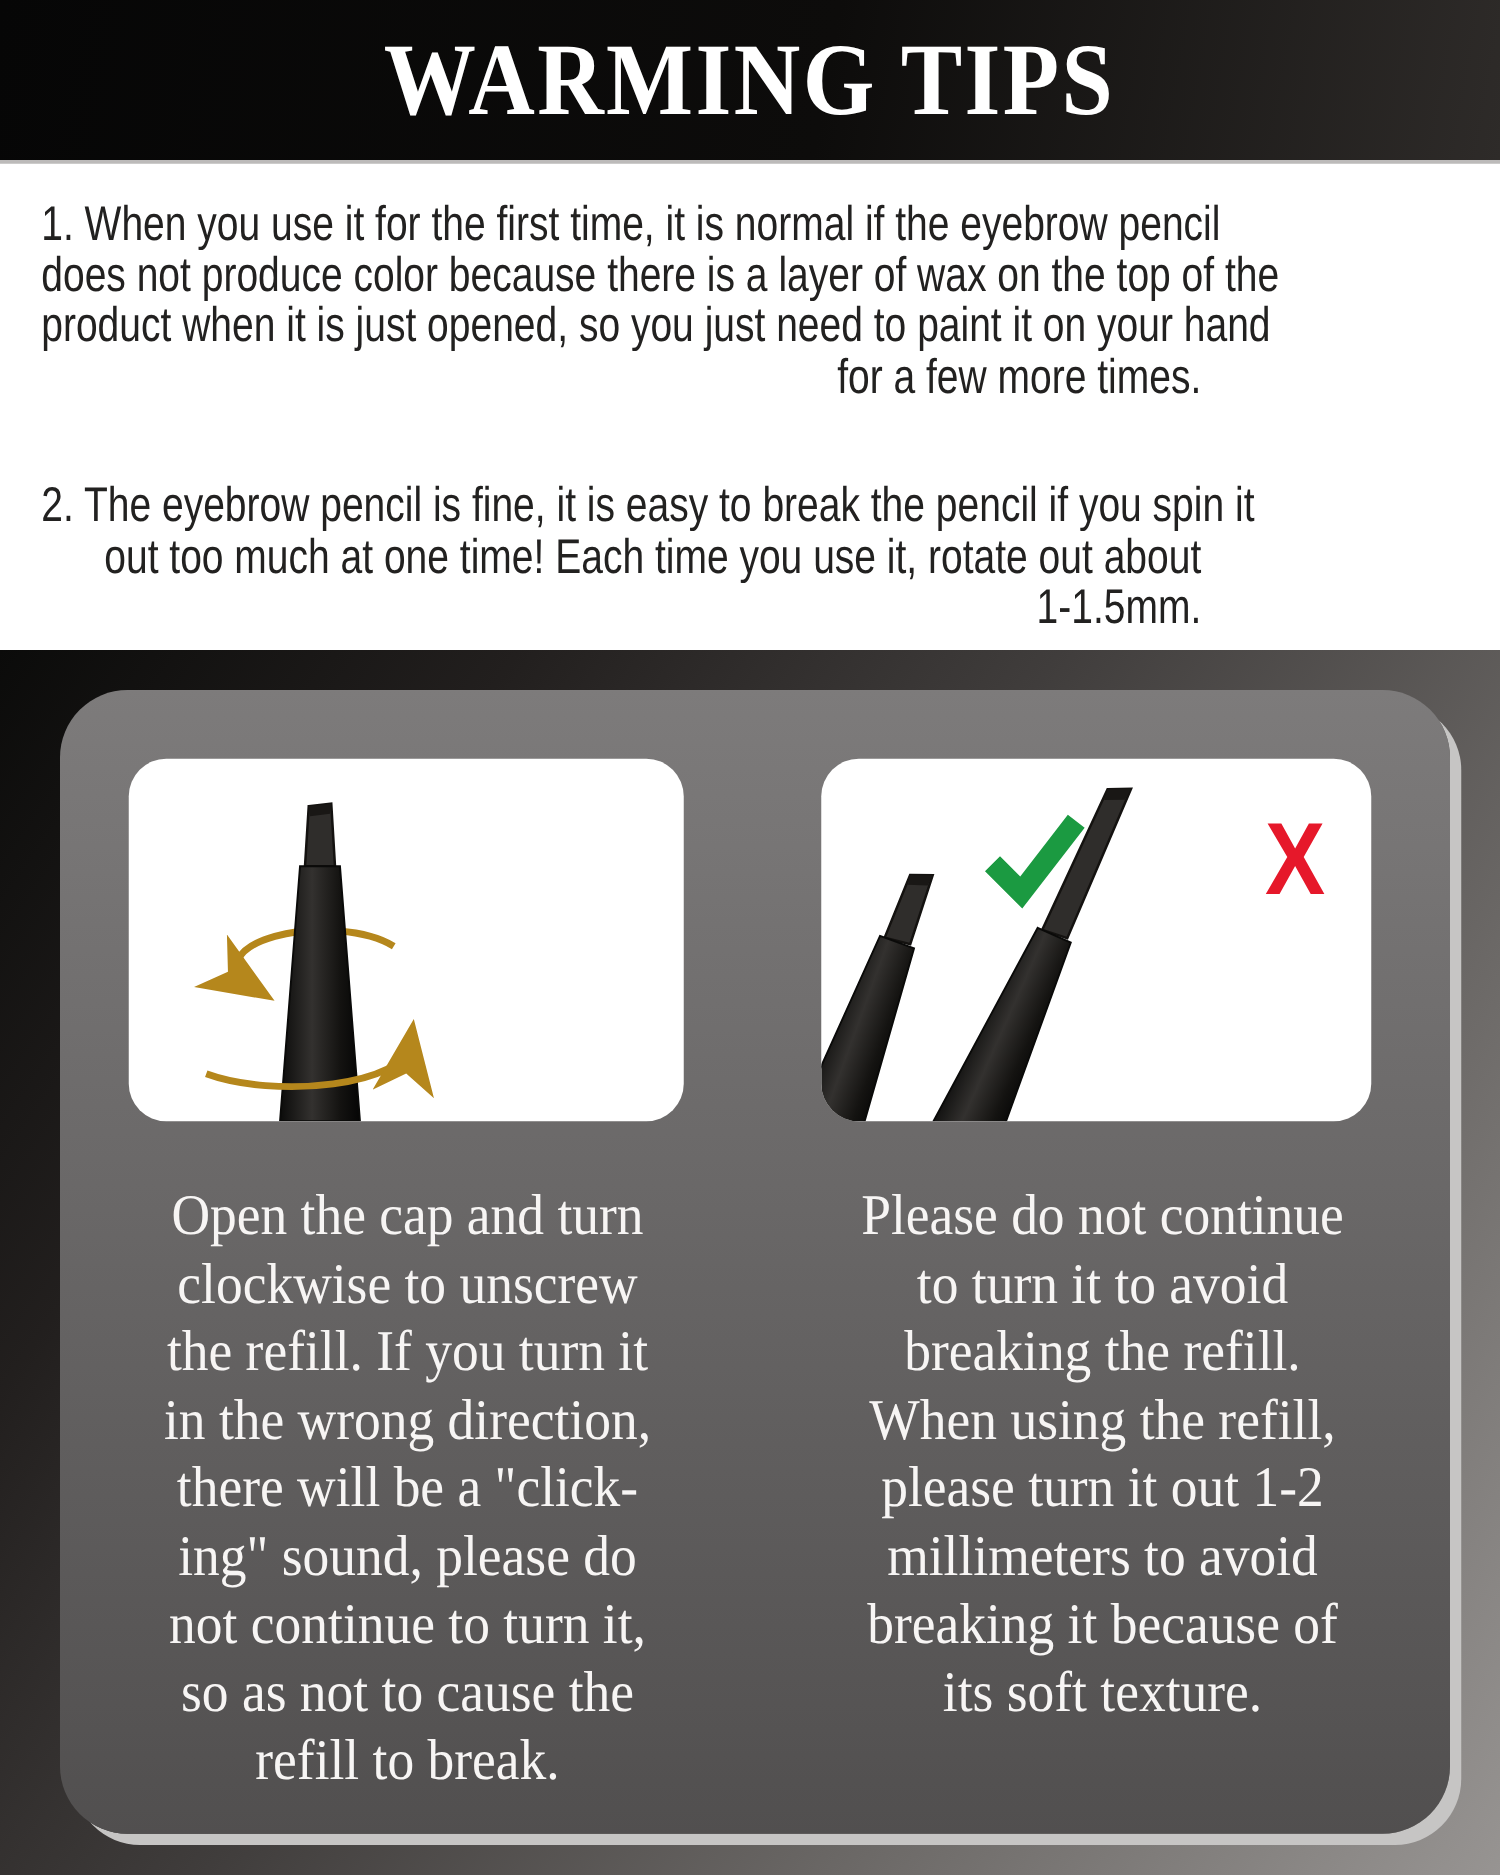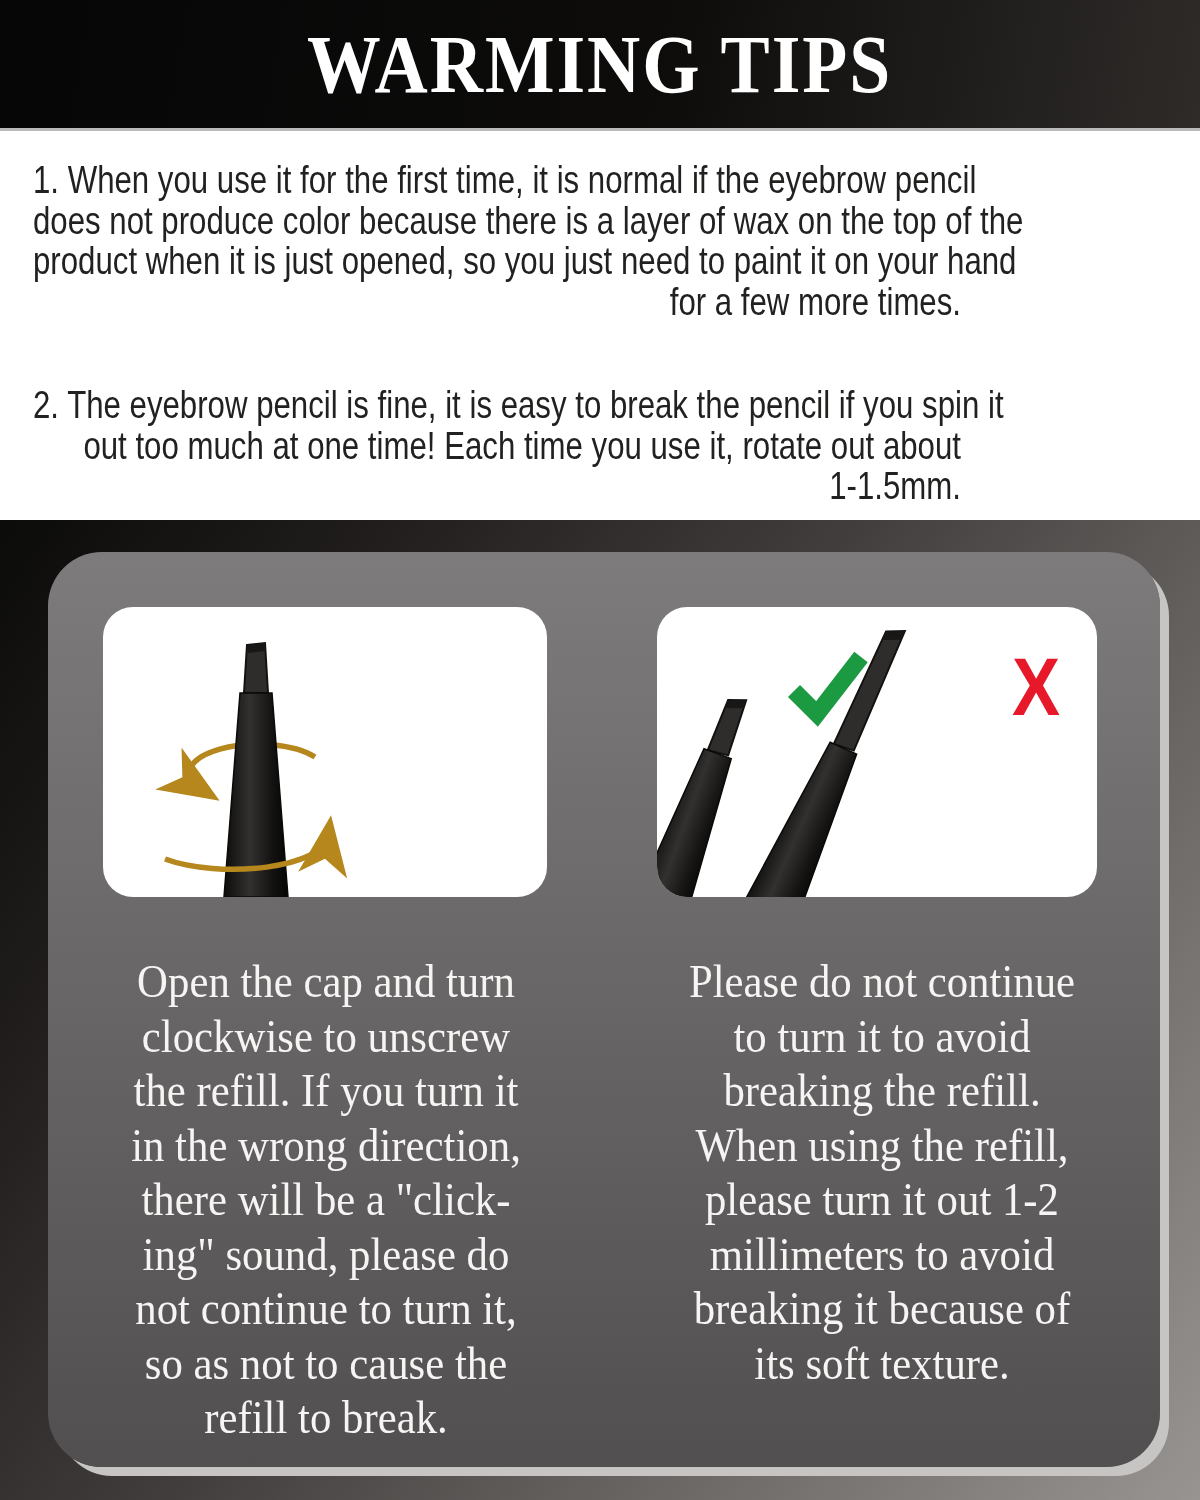--- a/index.html
+++ b/index.html
@@ -26,21 +26,21 @@
   .dark{position:absolute;top:520px;left:0;width:1200px;height:980px;
         background:linear-gradient(125deg,#0b0b0a 0%,#221f1e 22%,#403d3c 45%,#6b6866 72%,#979492 100%);}
   .panel{position:absolute;left:48px;top:32px;width:1112px;height:915px;border-radius:54px;
          background:linear-gradient(#7d7b7b,#514f4f);
          box-shadow:10px 10px 0 -1px #c6c5c4;}
   .img-box{position:absolute;top:55px;height:290px;background:#ffffff;border-radius:30px;overflow:hidden;}
   .img-box svg{display:block;width:100%;height:100%;}
   .img-left{left:55px;width:444px;}
   .img-right{left:609px;width:440px;}
 
-  .captions{position:absolute;top:403px;left:0;width:100%;display:flex;}
+  .captions{position:absolute;top:393px;left:0;width:100%;display:flex;}
   .caption{width:50%;text-align:center;color:#f7f5f4;
            font-family:"Liberation Serif",serif;font-size:46px;line-height:54.5px;
            white-space:pre;transform:scaleX(0.93);transform-origin:50% 0;}
 </style>
 </head>
 <body>
 
 <div class="page">
 
   <div class="header">

